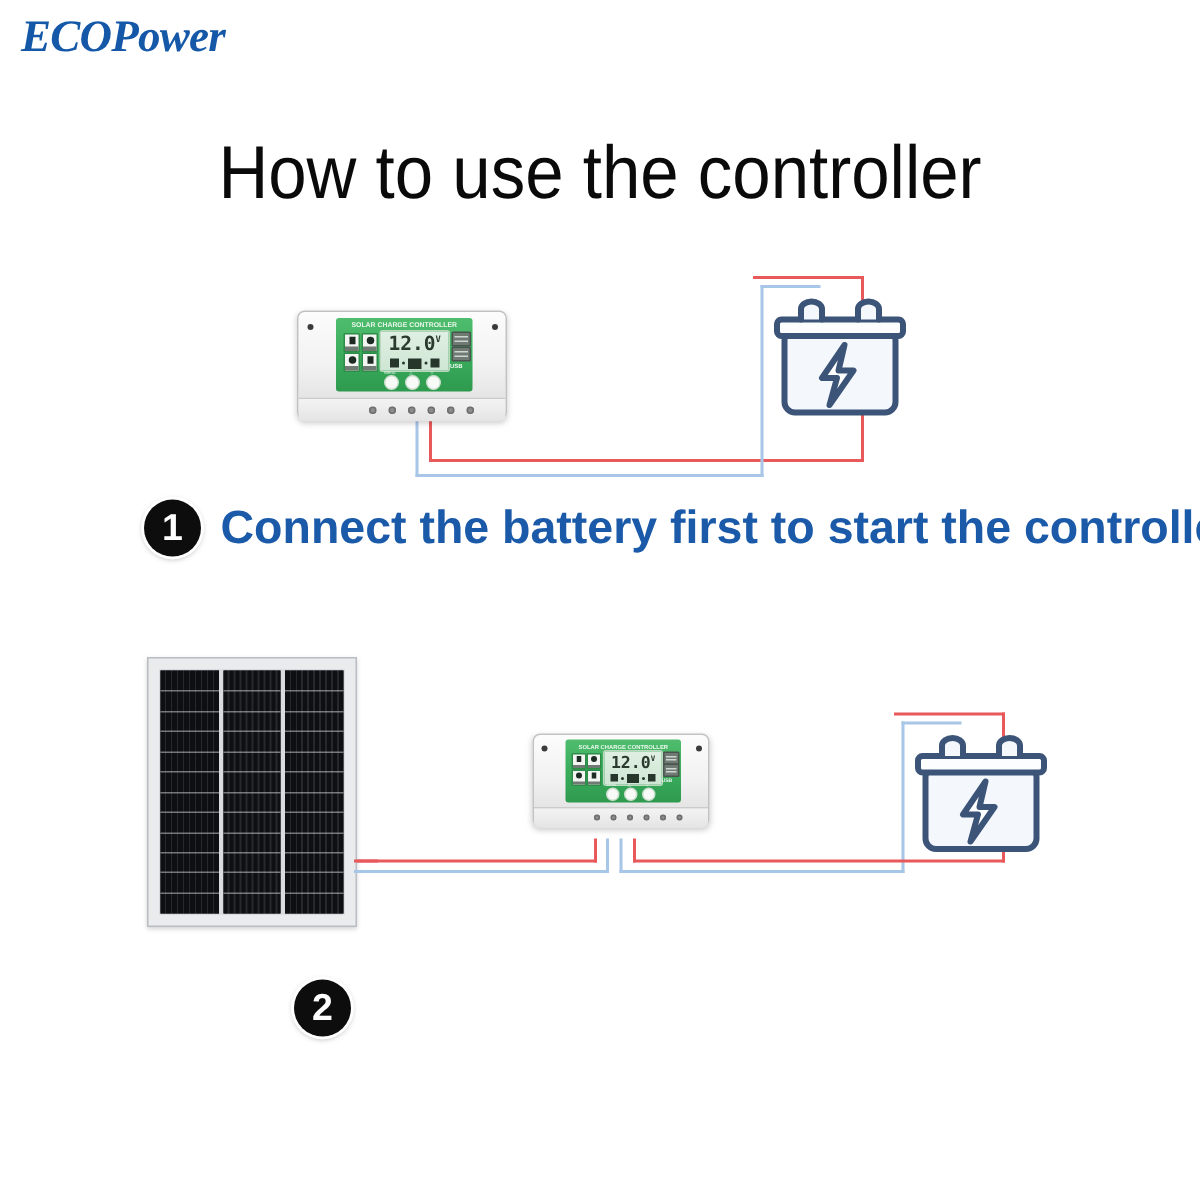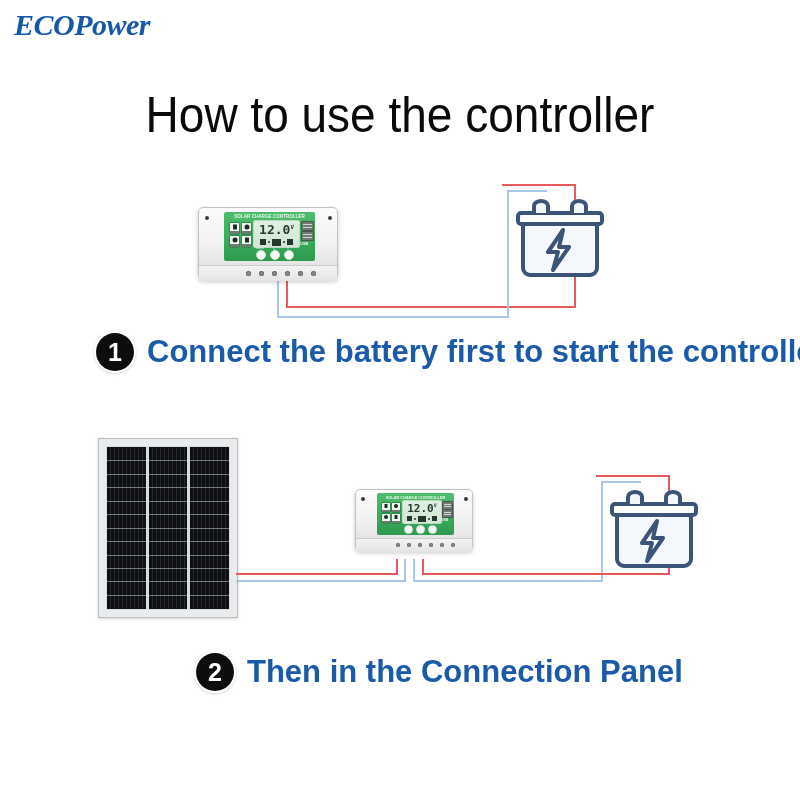--- a/index.html
+++ b/index.html
@@ -491,14 +491,13 @@
       <rect x="6" y="20" width="84" height="11" rx="3" fill="#fbfdff"></rect>
       <path d="M22 20 v-7 a7 5 0 0 1 14 0 v7" fill="#f4f7fb"></path>
       <path d="M60 20 v-7 a7 5 0 0 1 14 0 v7" fill="#f4f7fb"></path>
       <path d="M51 37 L36 59 h10 l-5 18 16 -23 h-10 z" fill="#ffffff"></path>
     </g>
   </svg>
 </div>
 
 <div class="step-row" id="step-2-row">
   <div class="step-badge">2</div>
-  <div class="step-text">Then in the Connection Panel</div>
 </div>
 
 </body></html>

